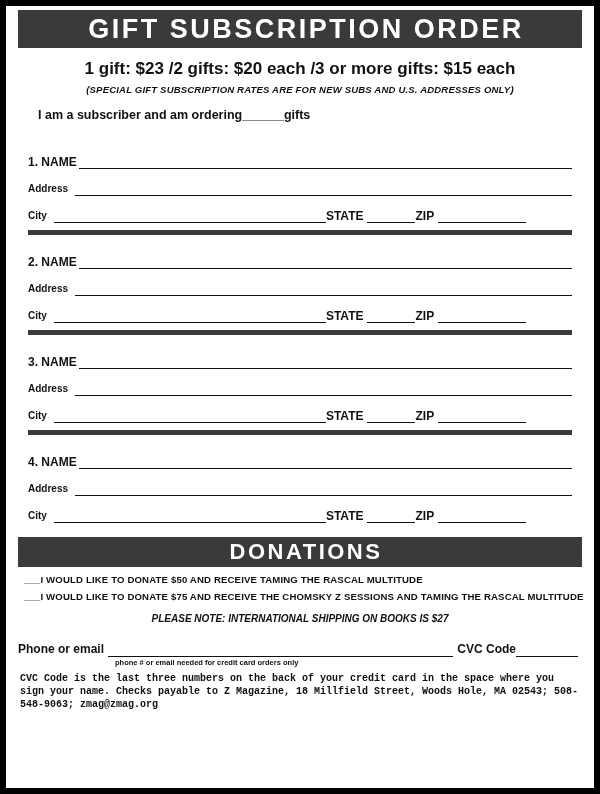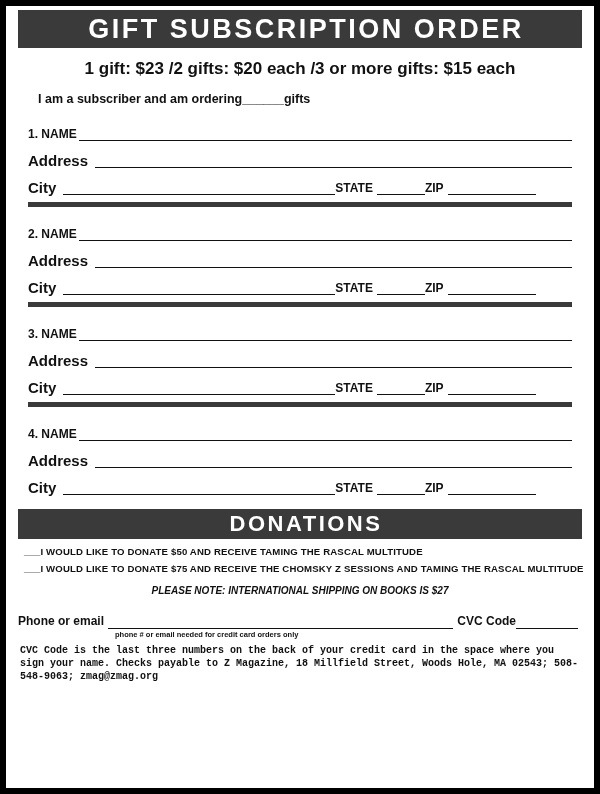--- a/index.html
+++ b/index.html
@@ -58,36 +58,36 @@
   
   .statements{margin:13px 0 0 28px;}
   .statement{
     font-weight:bold;
     font-size:12.5px;
     color:#111;
     margin-bottom:7px;
     white-space:nowrap;
   }
   
-  .blocks{margin-top:6px;}
+  .blocks{margin-top:18px;}
   .block{padding:0 18px;}
   .row{
     display:flex;
     align-items:flex-end;
     margin-bottom:5px;
     height:22px;
   }
   .lbl{
     font-weight:bold;
     font-size:12px;
     color:#111;
     white-space:nowrap;
     line-height:14px;
   }
-  .lbl.small{font-size:15px;text-align:right;}
+  .lbl.small{font-size:10px;text-align:right;}
   .rule{
     flex:1;
     border-bottom:1px solid #111;
     height:13px;
     margin-left:2px;
   }
   .rule.w-city{flex:0 0 272px;}
   .rule.w-state{flex:0 0 48px;margin-left:4px;}
   .rule.w-zip{flex:0 0 88px;margin-left:4px;}
   .gap{width:5px;}
@@ -161,20 +161,21 @@
   }
 </style>
 </head>
 <body>
 
 <div class="form-page">
 
   <div class="bar bar-title">GIFT SUBSCRIPTION ORDER</div>
 
   <div class="pricing">1 gift: $23 /2 gifts: $20 each /3 or more gifts: $15 each</div>
+  <div class="pricing-note">(SPECIAL GIFT SUBSCRIPTION RATES ARE FOR NEW SUBS AND U.S. ADDRESSES ONLY)</div>
 
   <div class="statements">
     <div class="statement">I am a subscriber and am ordering______gifts</div>
   </div>
 
   <div class="blocks">
 
     <div class="block">
       <div class="row">
         <span class="lbl">1. NAME</span>

